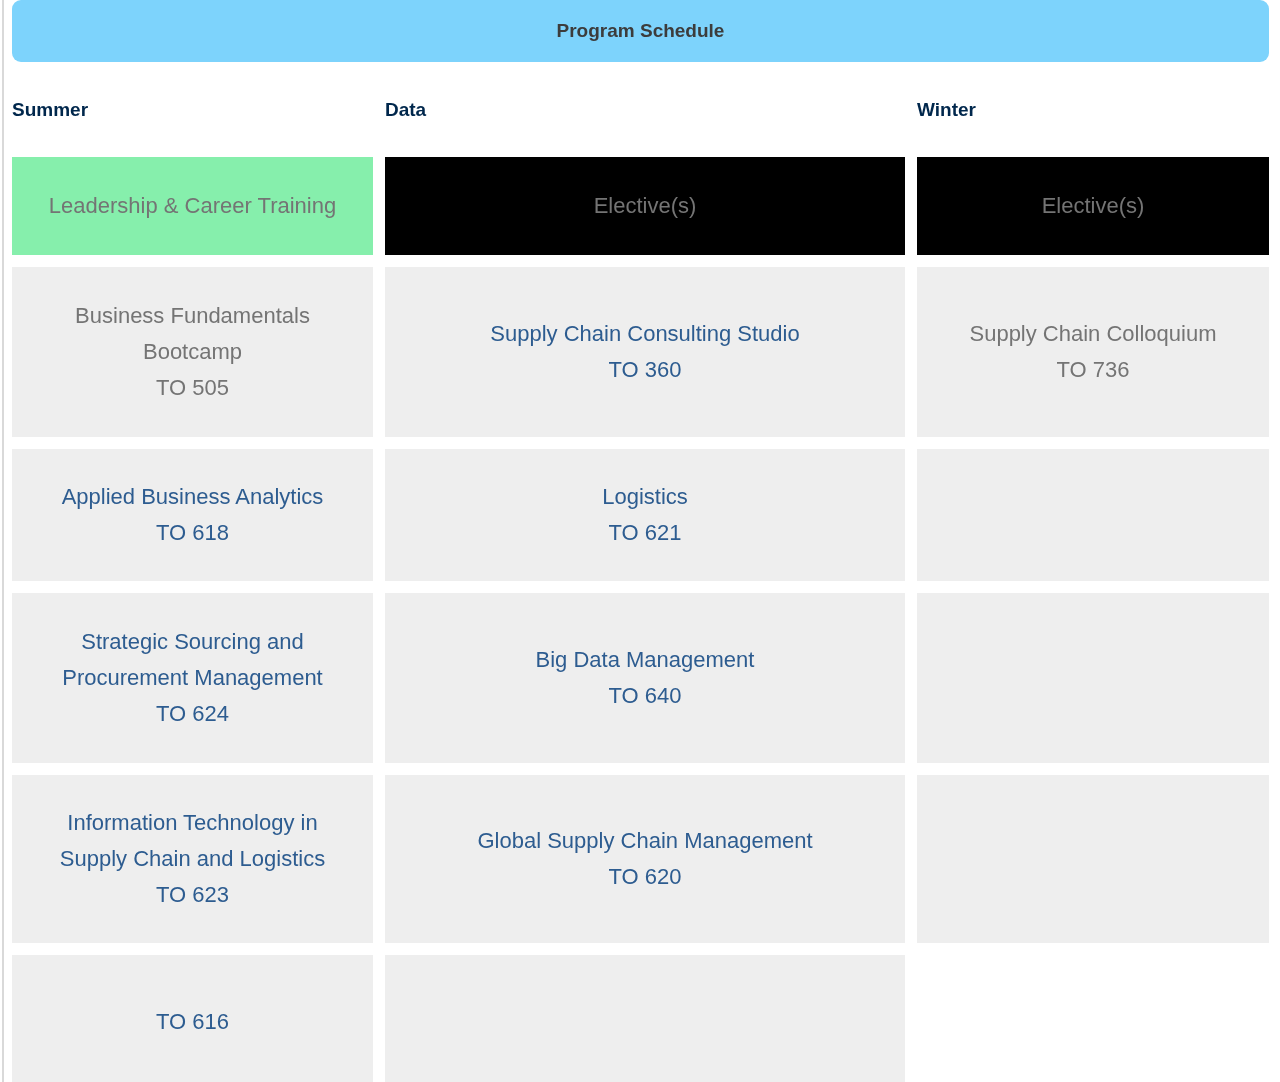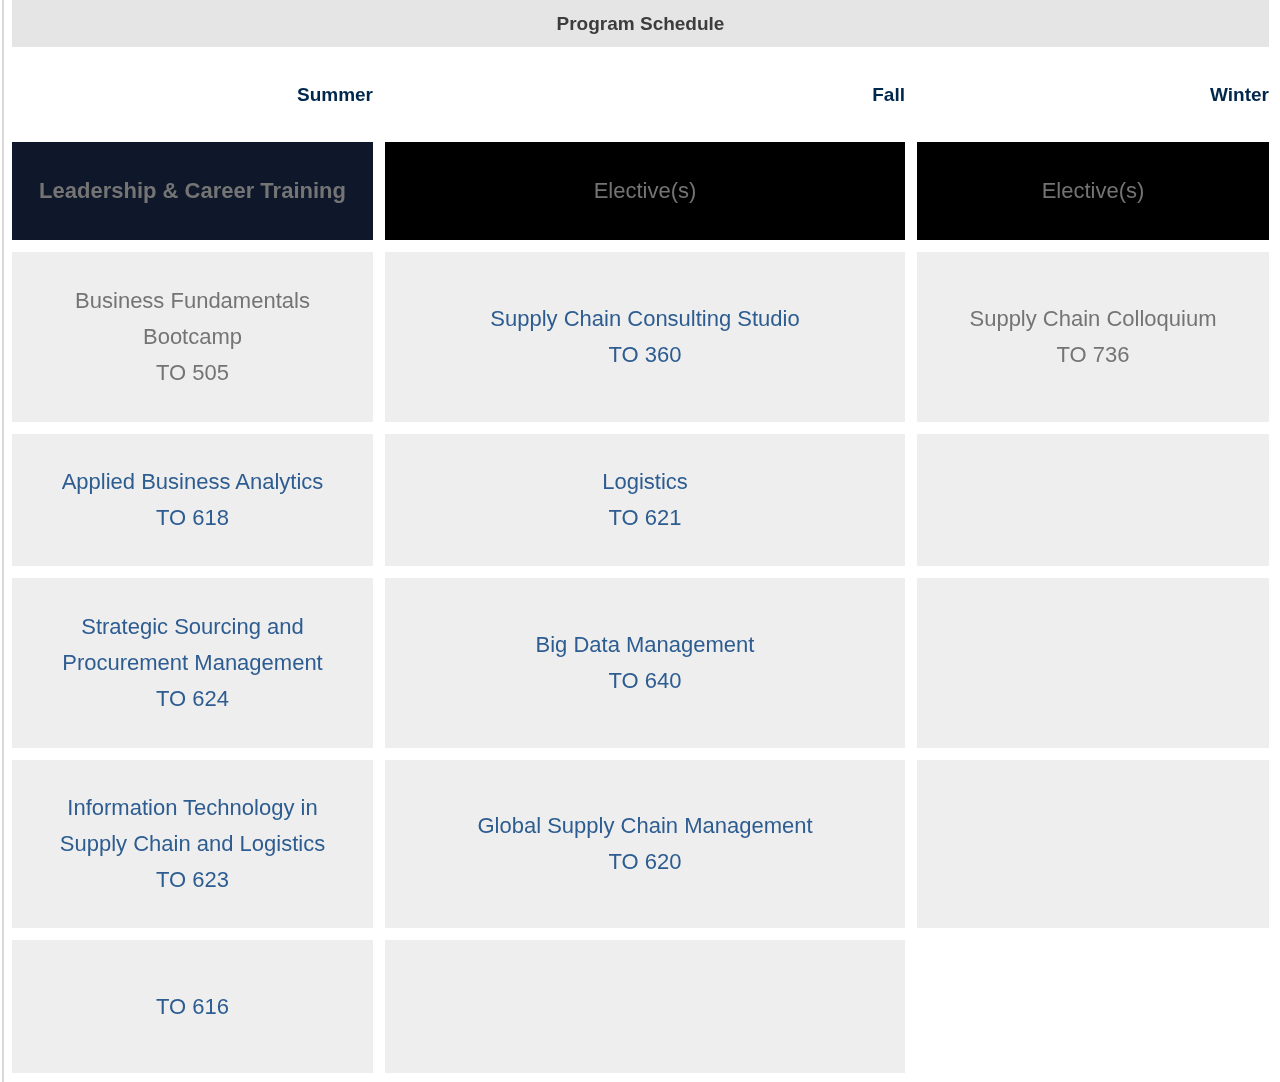--- a/index.html
+++ b/index.html
@@ -19,38 +19,39 @@
     left: 2px;
     top: 0;
     width: 2px;
     height: 100%;
     background: #d9d9d9;
   }
   .schedule {
     padding: 0 11px 0 12px;
   }
   .title-bar {
-    height: 47px;
-    background: #e5e5e5;
+    height: 62px;
+    background: #7dd3fc;
     display: flex;
     align-items: center;
     justify-content: center;
     font-weight: bold;
     font-size: 19px;
     color: #3c3c3c;
+    border-radius: 9px;
   }
   .season-row {
     height: 95px;
     display: grid;
     grid-template-columns: 361px 520px 352px;
     column-gap: 12px;
     align-items: center;
   }
   .season {
-    text-align: right;
+    text-align: left;
     font-weight: bold;
     font-size: 19px;
     color: #00274c;
   }
   .grid {
     display: grid;
     grid-template-columns: 361px 520px 352px;
     grid-template-rows: 98px 170px 132px 170px 168px 133px;
     gap: 12px;
   }
@@ -60,21 +61,21 @@
     flex-direction: column;
     align-items: center;
     justify-content: center;
     text-align: center;
     padding: 0 20px;
     box-sizing: border-box;
     font-size: 22px;
     line-height: 36px;
     color: #747474;
   }
-  .cell.highlight { background: #0f172a; font-weight: bold; }
+  .cell.highlight { background: #86efac; }
   .cell.soft      { background: #000000; }
   .link-block {
     display: block;
     text-decoration: none;
     color: #2d5c90;
     cursor: pointer;
   }
   .t {  }
 </style>
 </head>
@@ -83,21 +84,21 @@
 <div class="left-line"></div>
 
 <div class="schedule">
 
   <div class="title-bar">
     <span>Program Schedule</span>
   </div>
 
   <div class="season-row">
     <div class="season">Summer</div>
-    <div class="season">Fall</div>
+    <div class="season">Data</div>
     <div class="season">Winter</div>
   </div>
 
   <div class="grid">
 
     <div class="cell highlight">
       <div class="t">Leadership &amp; Career Training</div>
     </div>
     <div class="cell soft">
       <div class="t">Elective(s)</div>

